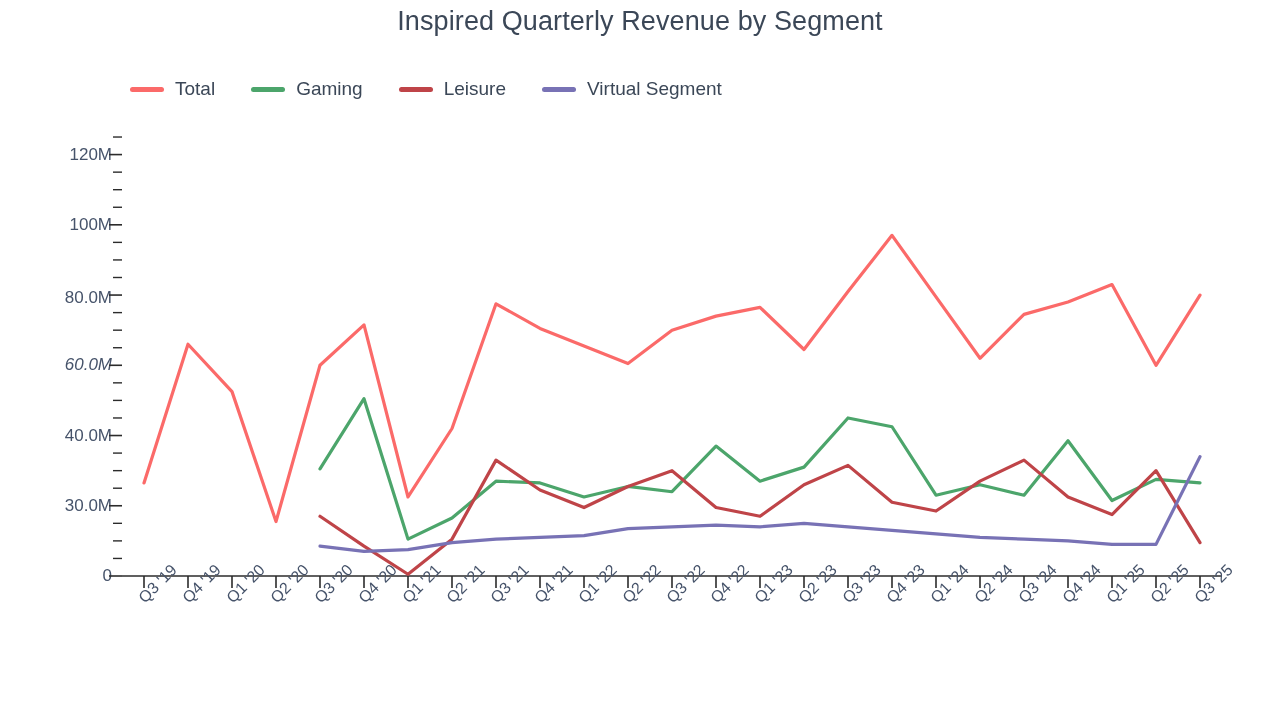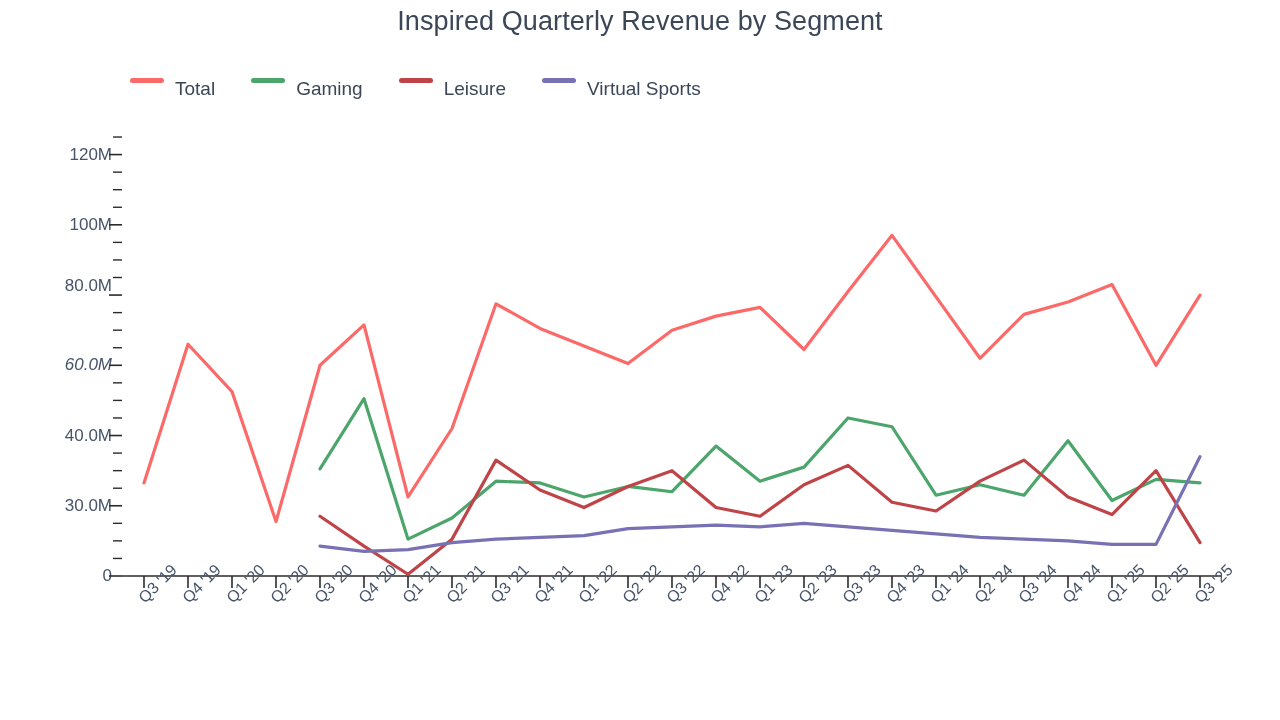--- a/index.html
+++ b/index.html
@@ -18,21 +18,21 @@
     font-size:27px;font-weight:400;
     color:#3b4757;
     letter-spacing:0.1px;
   }
 
   #legend{
     position:absolute;left:130px;top:78px;
     display:flex;align-items:center;
     gap:0px;
   }
-  .legend-item{display:flex;align-items:flex-start;margin-right:36px;}
+  .legend-item{display:flex;align-items:center;margin-right:36px;}
   .legend-swatch{width:34px;height:5px;border-radius:3px;margin-right:11px;}
   .legend-label{font-size:19px;color:#3b4757;white-space:nowrap;}
 
   #plot{
     position:absolute;
     left:122px;top:130px;
     width:1100px;height:446px;
   }
   #plot svg{display:block;overflow:visible;}
 
@@ -68,30 +68,30 @@
       <div class="legend-item">
         <span class="legend-swatch" style="background: rgb(76, 165, 107);"></span>
         <span class="legend-label">Gaming</span>
       </div>
       <div class="legend-item">
         <span class="legend-swatch" style="background: rgb(191, 68, 72);"></span>
         <span class="legend-label">Leisure</span>
       </div>
       <div class="legend-item">
         <span class="legend-swatch" style="background: rgb(120, 114, 181);"></span>
-        <span class="legend-label">Virtual Sports</span>
+        <span class="legend-label">Virtual Segment</span>
       </div>
     </div>
 
   <div id="y-axis-labels">
       <div class="ytick-label" style="top: 446px;">0</div>
       <div class="ytick-label" style="top: 375.764px;">30.0M</div>
       <div class="ytick-label" style="top: 305.528px;">40.0M</div>
       <div class="ytick-label" style="top: 235.291px; font-style: italic;">60.0M</div>
-      <div class="ytick-label" style="top: 156px; text-align: right;">80.0M</div>
+      <div class="ytick-label" style="top: 168px; text-align: right;">80.0M</div>
       <div class="ytick-label" style="top: 94.8189px;">100M</div>
       <div class="ytick-label" style="top: 24.5827px; margin-left: 25px;">120M</div>
     </div>
 
   <div id="plot">
     <svg id="plot-svg" width="1100" height="446">
         <line x1="0" y1="446" x2="1100" y2="446" stroke="#2b2b2b" stroke-width="1.3"></line>
         <line x1="-13" x2="0" y1="446" y2="446" stroke="#2b2b2b" stroke-width="1.6"></line>
         <line x1="-9" x2="0" y1="428.4409448818898" y2="428.4409448818898" stroke="#2b2b2b" stroke-width="1.4"></line>
         <line x1="-9" x2="0" y1="410.88188976377955" y2="410.88188976377955" stroke="#2b2b2b" stroke-width="1.4"></line>

